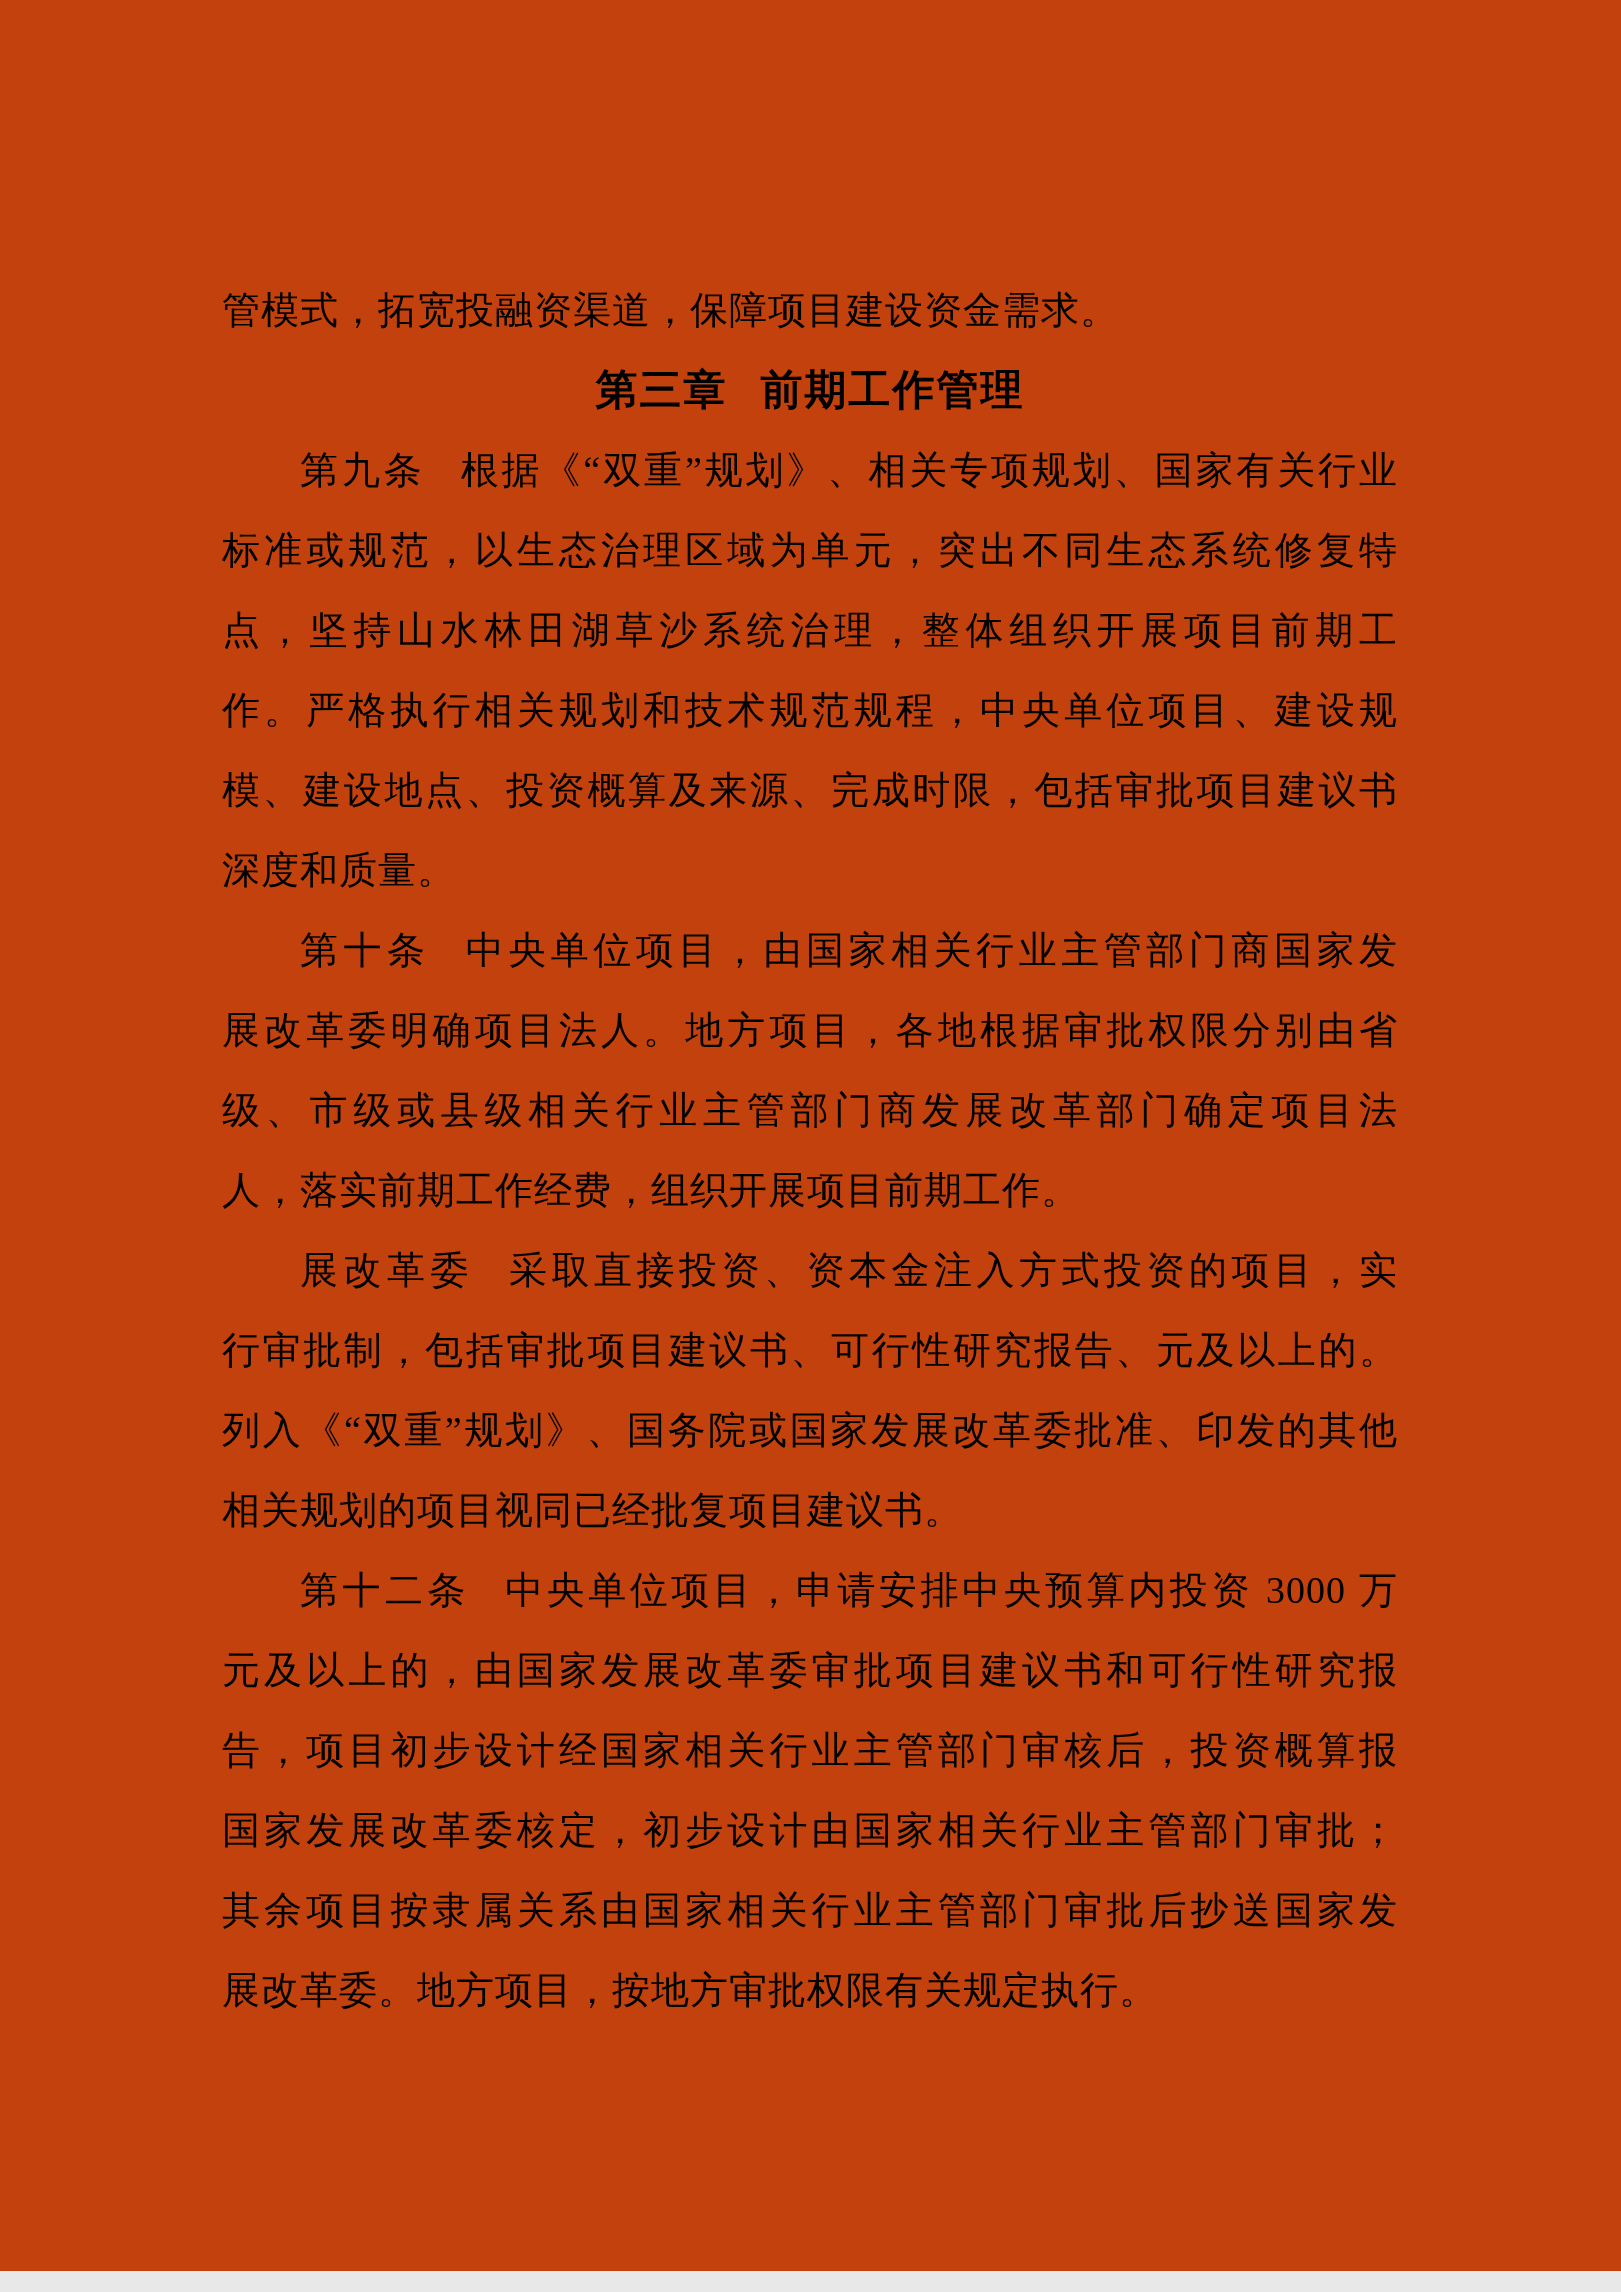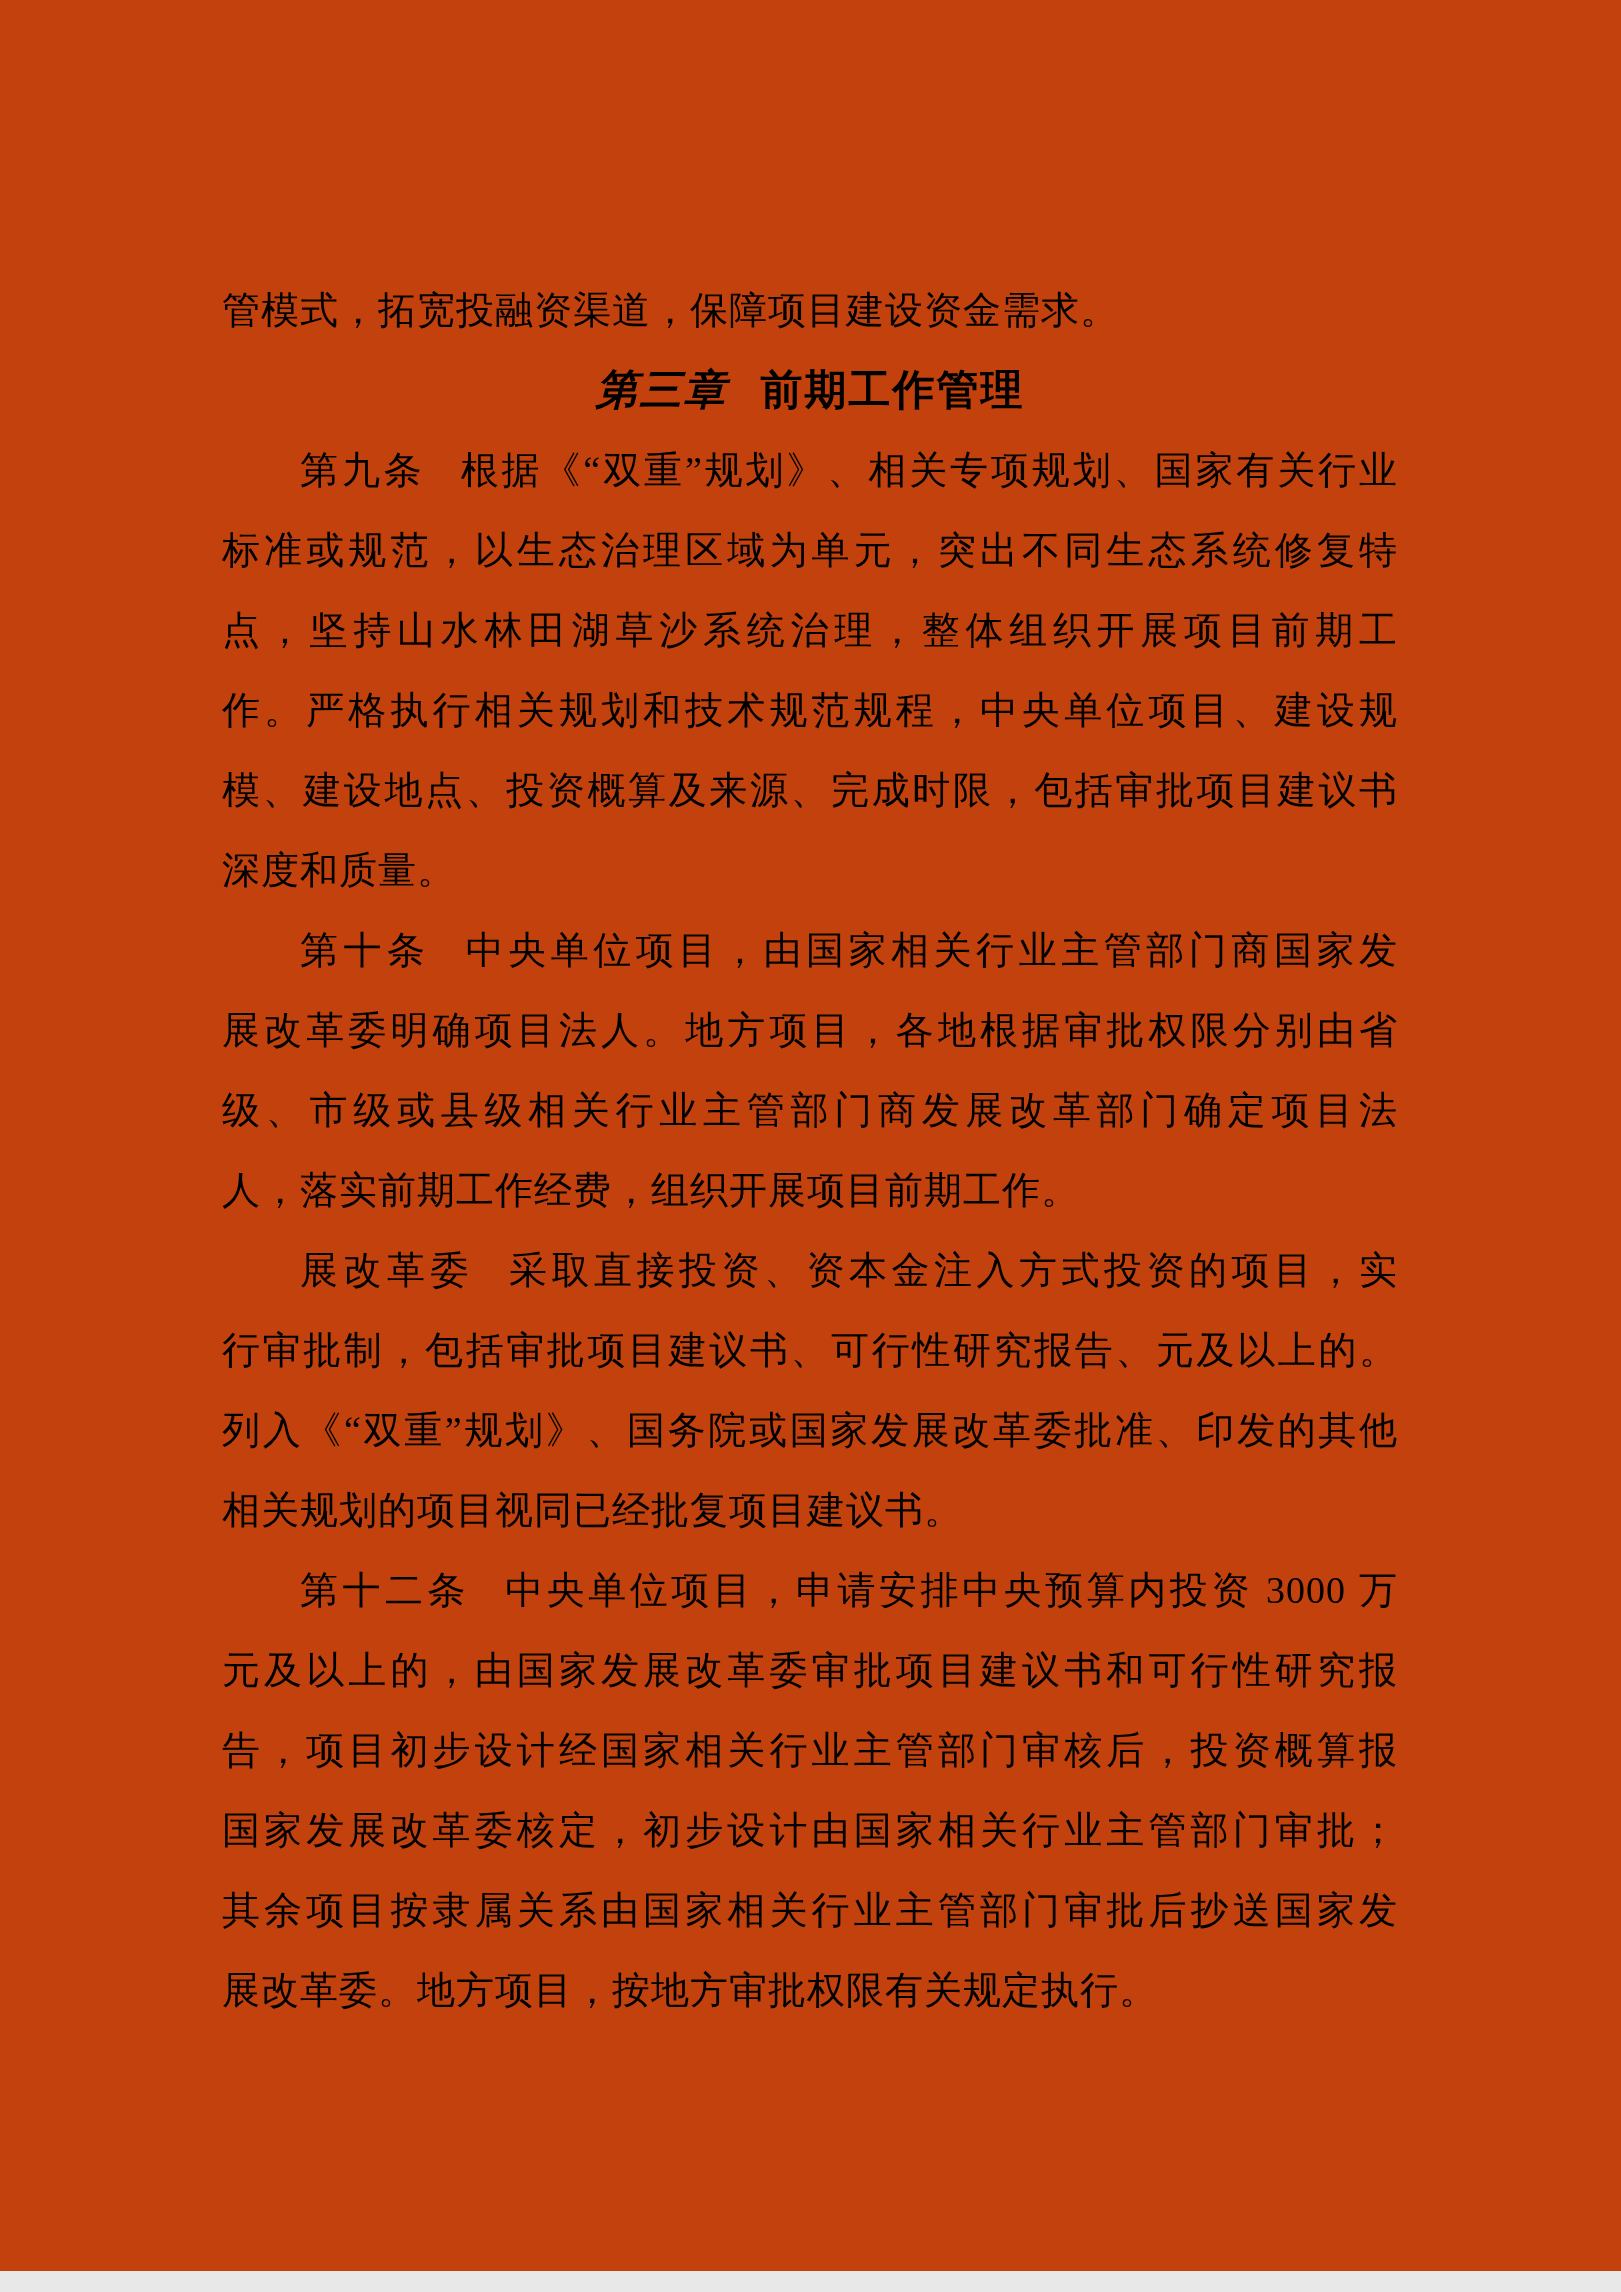--- a/index.html
+++ b/index.html
@@ -44,21 +44,21 @@
     margin-right: 35px;
     letter-spacing: 2px;
   }
   .line.heading {
     text-align: center;
     text-align-last: center;
     font-family: "Liberation Sans", "DejaVu Sans", sans-serif;
     font-weight: 700;
     font-size: 42px;
   }
-  .h-num { margin-right: 26px; letter-spacing: 2px; font-style: italic; }
+  .h-num { margin-right: 26px; letter-spacing: 2px; }
   .h-title { letter-spacing: 2px; margin-left: 7px; }
 </style>
 </head>
 <body>
 
 <div class="page">
   <div class="textblock">
 
     <div class="line end">管模式，拓宽投融资渠道，保障项目建设资金需求。</div>
 

